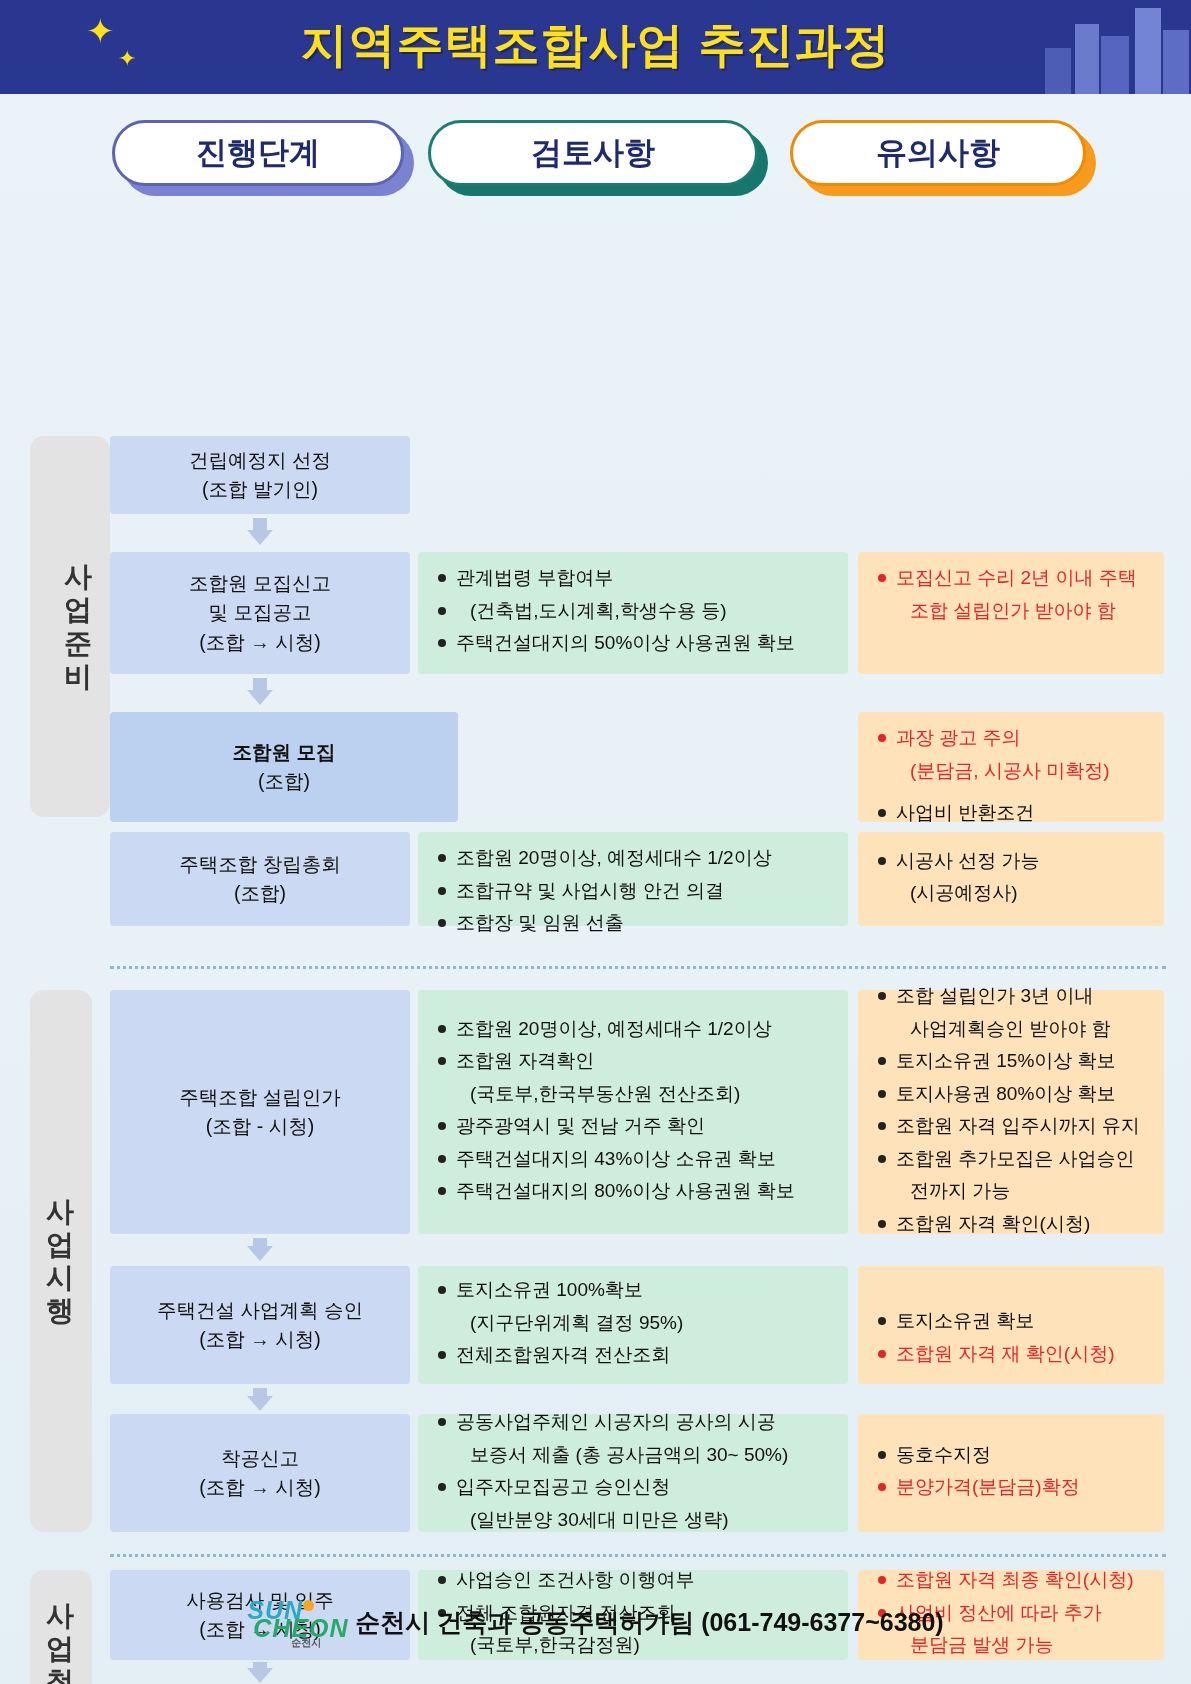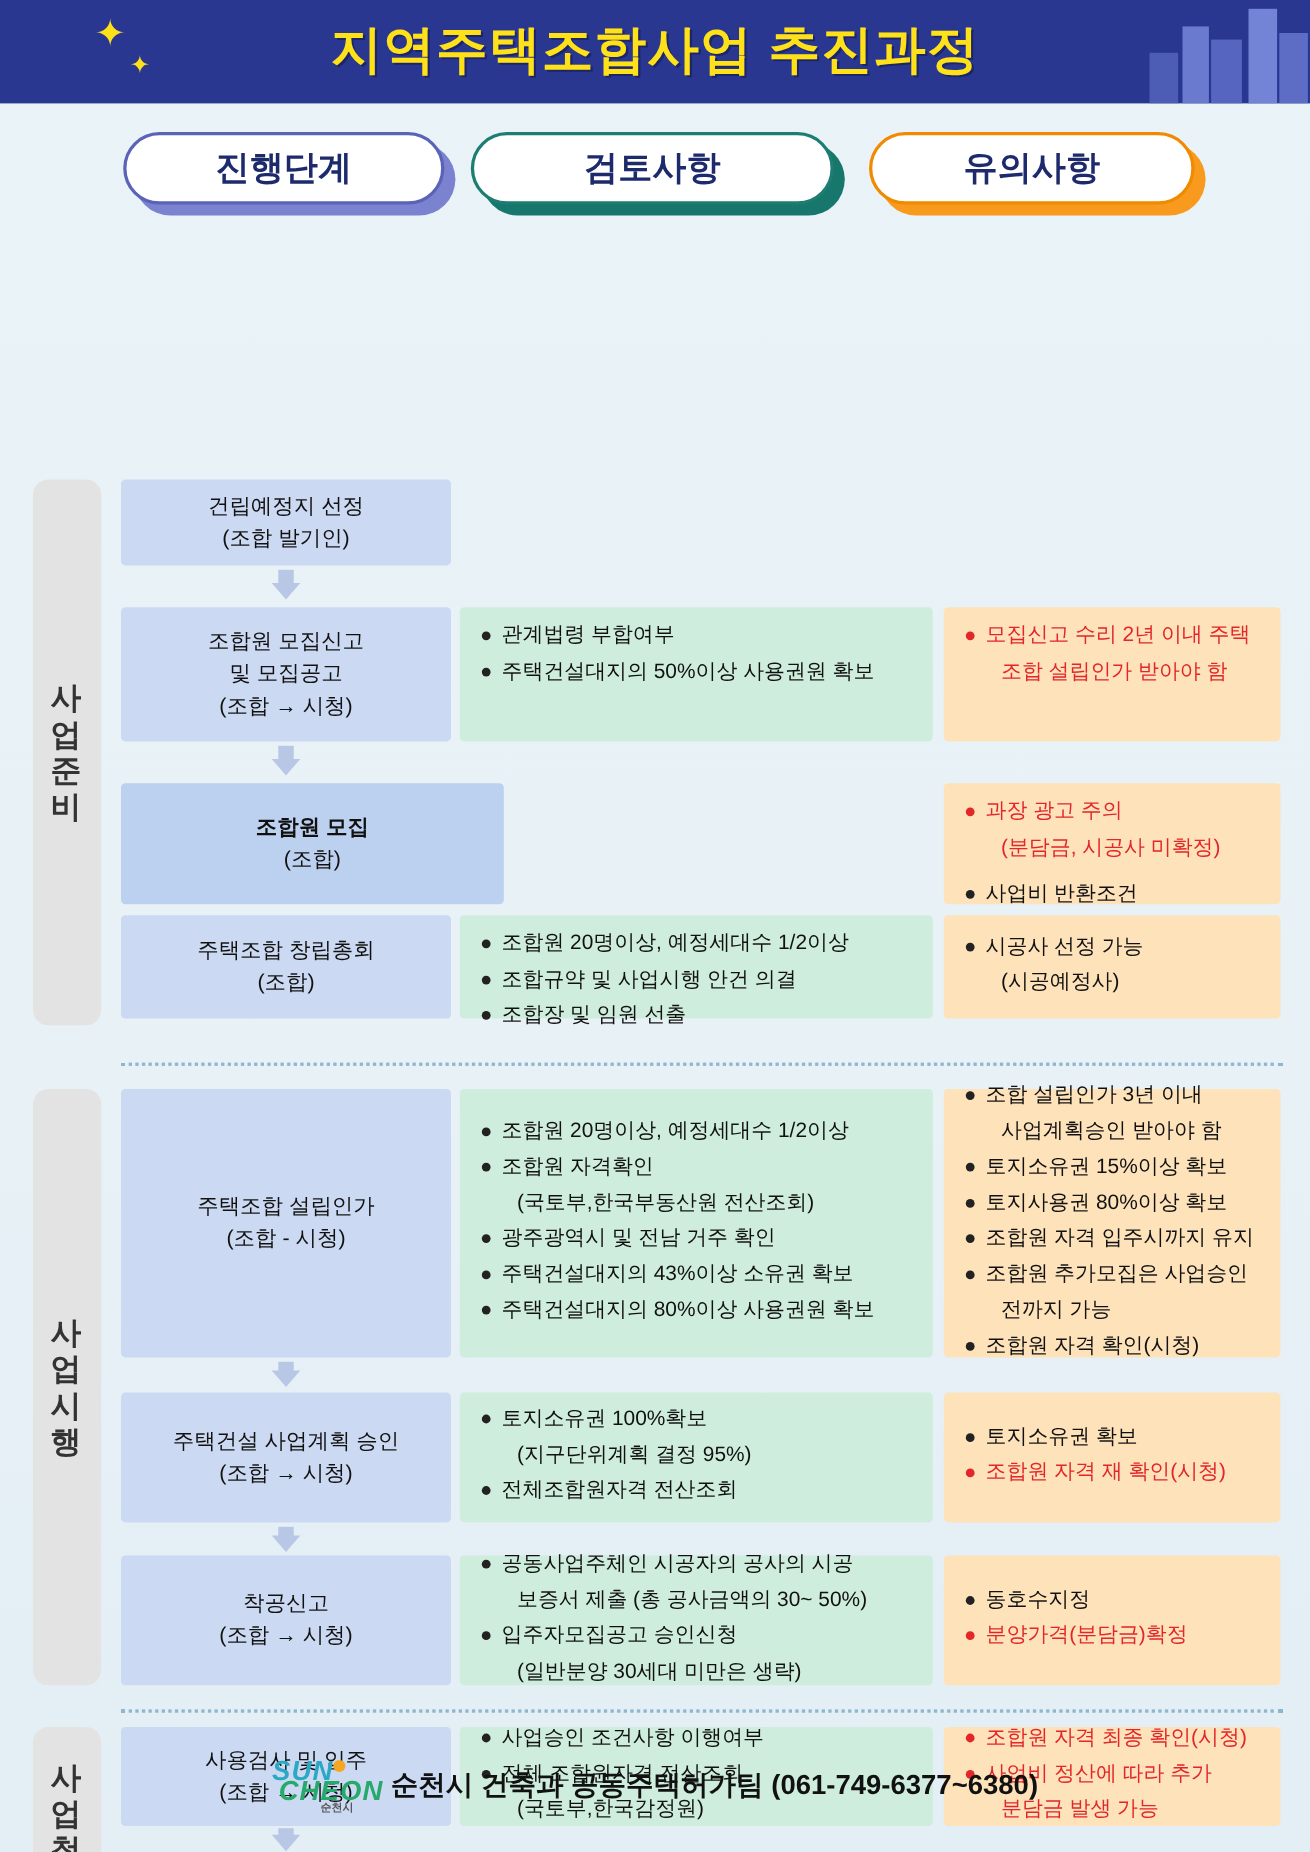--- a/index.html
+++ b/index.html
@@ -253,21 +253,21 @@
   </div>
 
   <div class="col-heads">
     <div class="chead c2">검토사항</div>
     <div class="chead c1">진행단계</div>
     <div class="chead c3">유의사항</div>
   </div>
 
   <div class="grid">
 
-    <div class="rail" style="top:232px; height:496px;">
+    <div class="rail" style="top:232px; height:381px;padding-left:18px;">
       <span>사 업 준 비</span>
     </div>
     <div class="rail" style="top:786px; height:542px;">
       <span>사 업 시 행</span>
     </div>
     <div class="rail" style="top:1366px; height:190px;">
       <span>사 업 청 산</span>
     </div>
 
     <div class="cell step" style="left:110px; top:232px; width:300px; height:78px;">
@@ -278,20 +278,24 @@
     <div class="arrow" style="left:247px; top:326px;"></div>
 
     <div class="cell step" style="left:110px; top:348px; width:300px; height:122px;">
       <div>조합원 모집신고</div>
       <div>및 모집공고</div>
       <div>(조합 → 시청)</div>
     </div>
     <div class="cell check" style="left:418px; top:348px; width:430px; height:122px;">
       <ul class="items">
         <li>관계법령 부합여부</li>
+        <li class="sub">
+          <span style="position:absolute;left:4px;top:10px;width:8px;height:8px;border-radius:50%;background:#222;"></span>
+          <span>(건축법,도시계획,학생수용 등)</span>
+        </li>
         <li>주택건설대지의 50%이상 사용권원 확보</li>
       </ul>
     </div>
     <div class="cell note" style="left:858px; top:348px; width:306px; height:122px; display:flex; align-items:flex-start;">
       <ul class="items">
         <li class="red">모집신고 수리 2년 이내 주택</li>
         <li class="red cont">조합 설립인가 받아야 함</li>
       </ul>
     </div>
     <div class="arrow-stem" style="left:253px; top:474px; height:14px;"></div>
@@ -362,21 +366,21 @@
       <div>주택건설 사업계획 승인</div>
       <div>(조합 → 시청)</div>
     </div>
     <div class="cell check" style="left:418px; top:1062px; width:430px; height:118px; display:flex; align-items:center;">
       <ul class="items">
         <li>토지소유권 100%확보</li>
         <li class="cont">(지구단위계획 결정 95%)</li>
         <li>전체조합원자격 전산조회</li>
       </ul>
     </div>
-    <div class="cell note" style="left:858px; top:1062px; width:306px; height:118px; display:flex; align-items:center;">
+    <div class="cell note" style="left:858px; top:1062px; width:306px; height:118px; display:flex; align-items:flex-end;">
       <ul class="items">
         <li>토지소유권 확보</li>
         <li class="red">조합원 자격 재 확인(시청)</li>
       </ul>
     </div>
     <div class="arrow-stem" style="left:253px; top:1184px; height:10px;"></div>
     <div class="arrow" style="left:247px; top:1192px;"></div>
 
     <div class="cell step" style="left:110px; top:1210px; width:300px; height:118px;text-align:center;">
       <div>착공신고</div>

